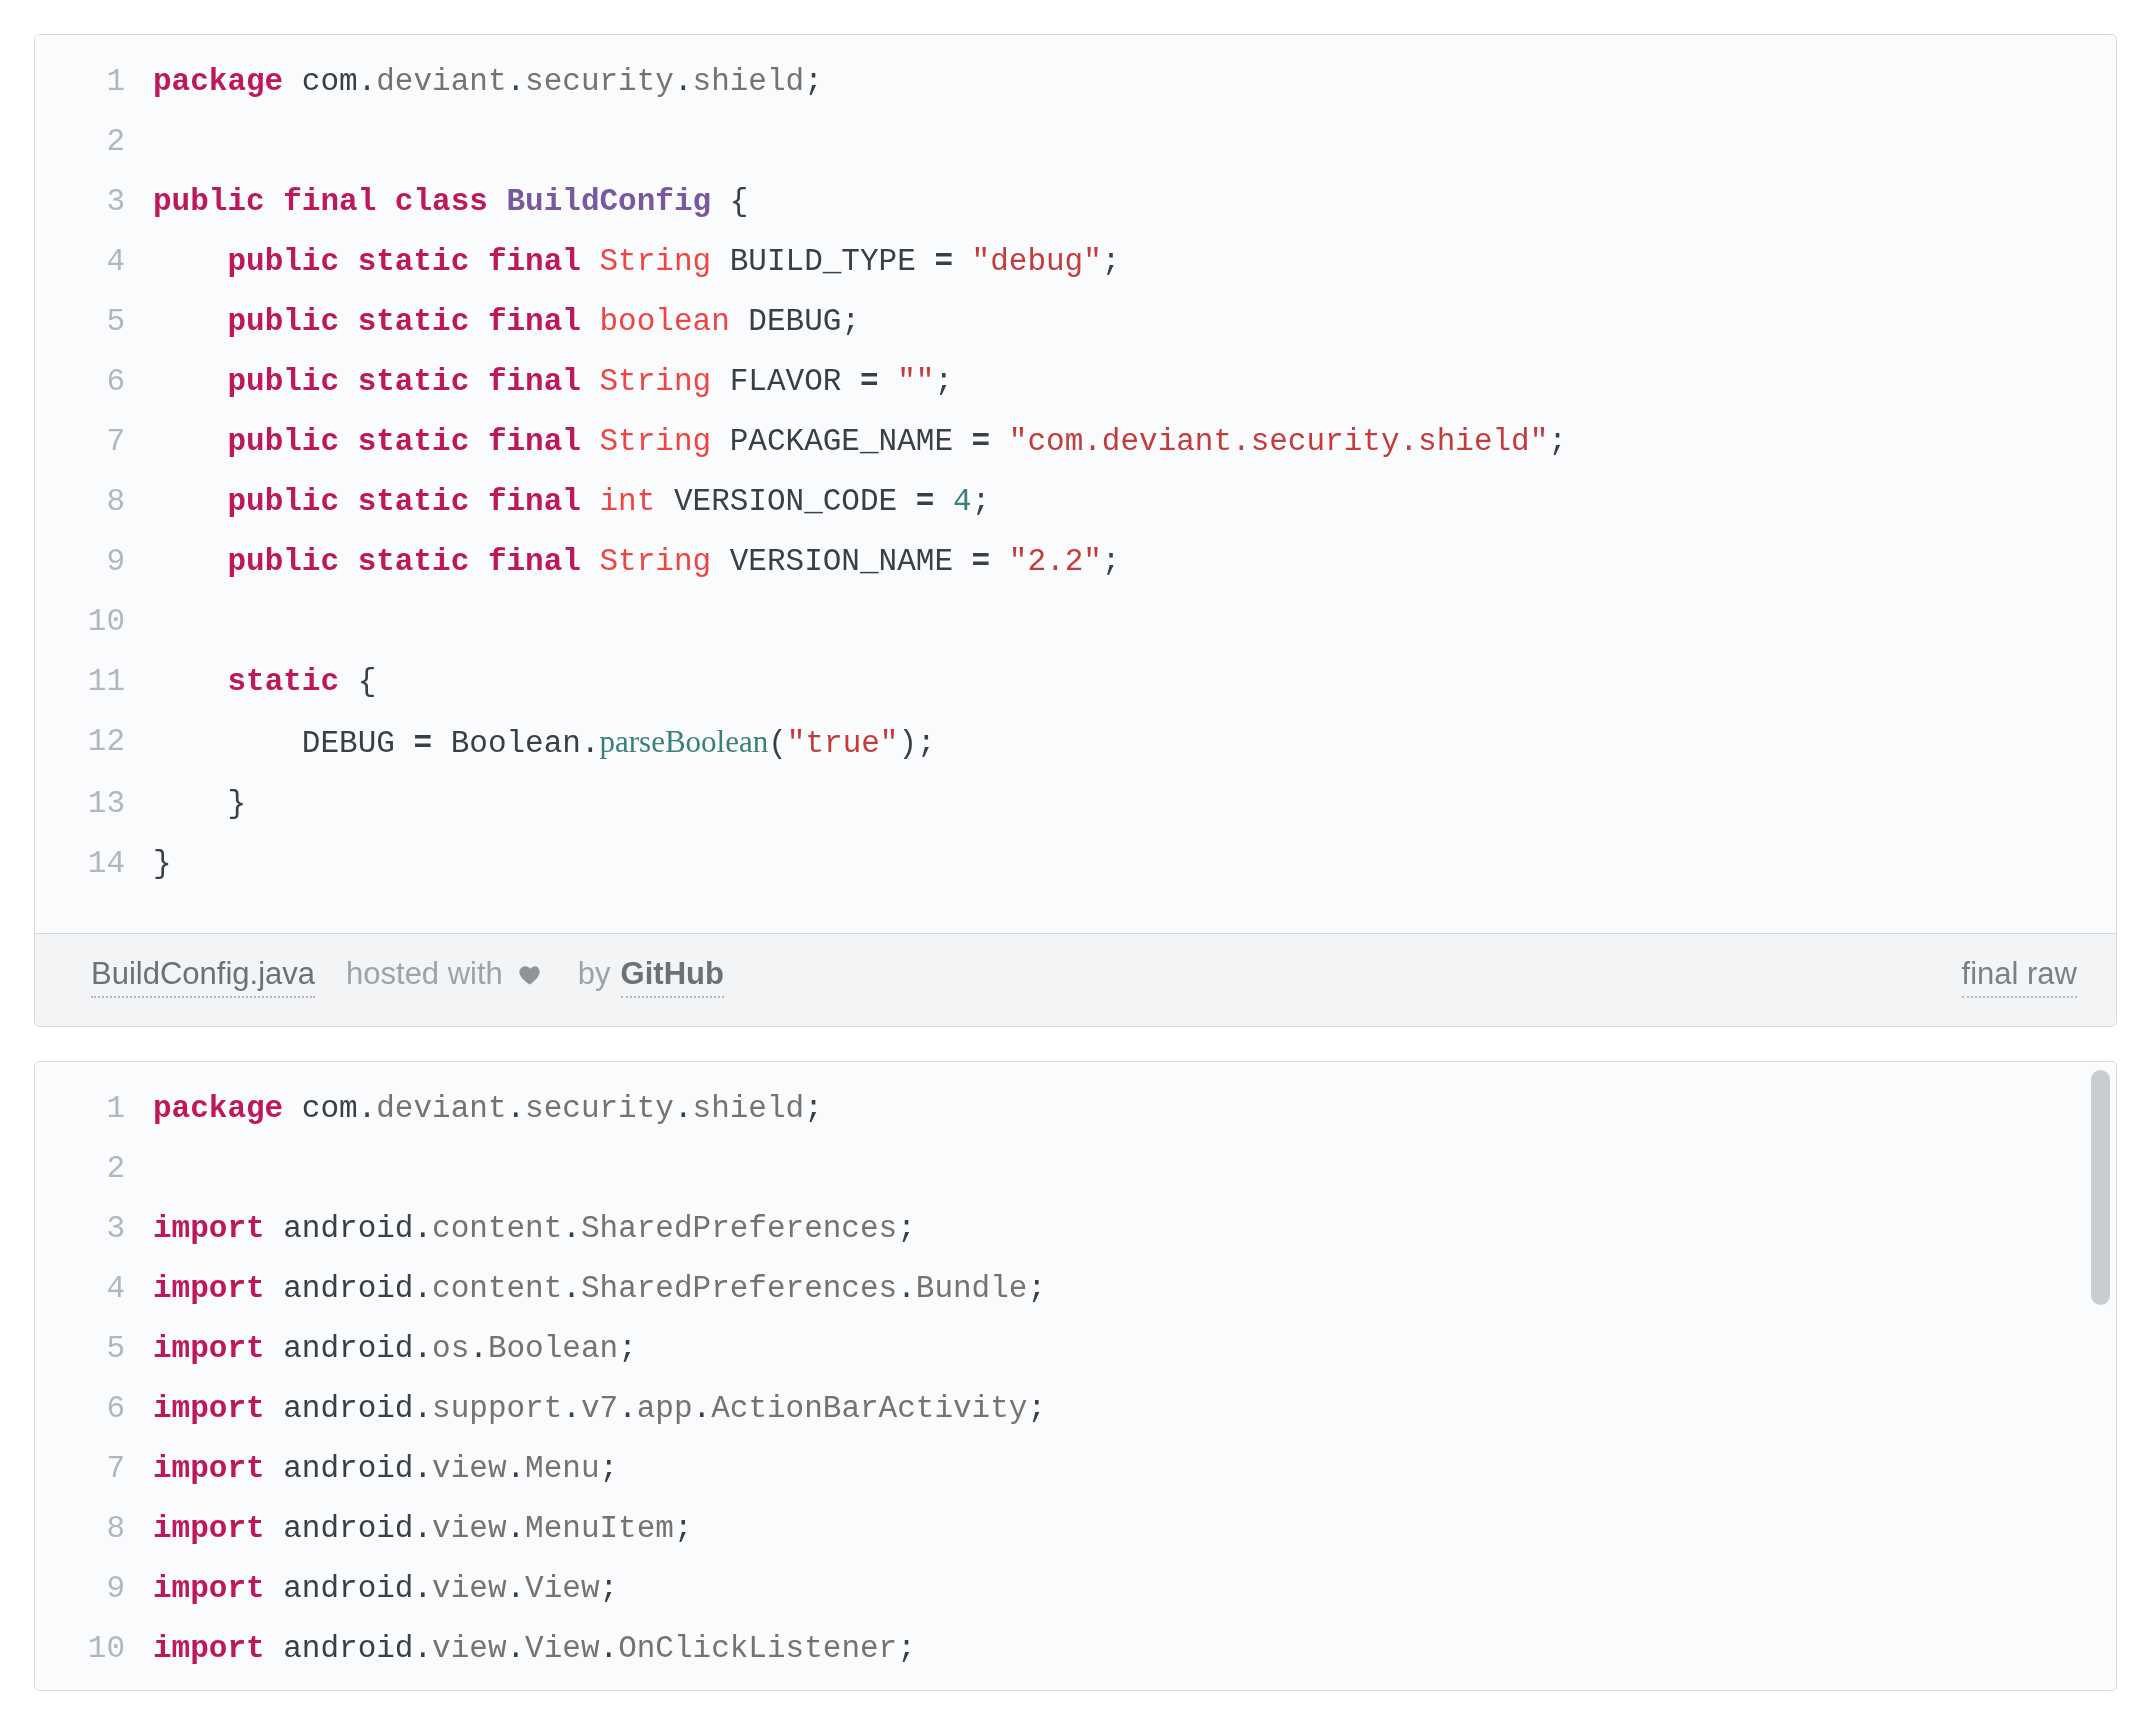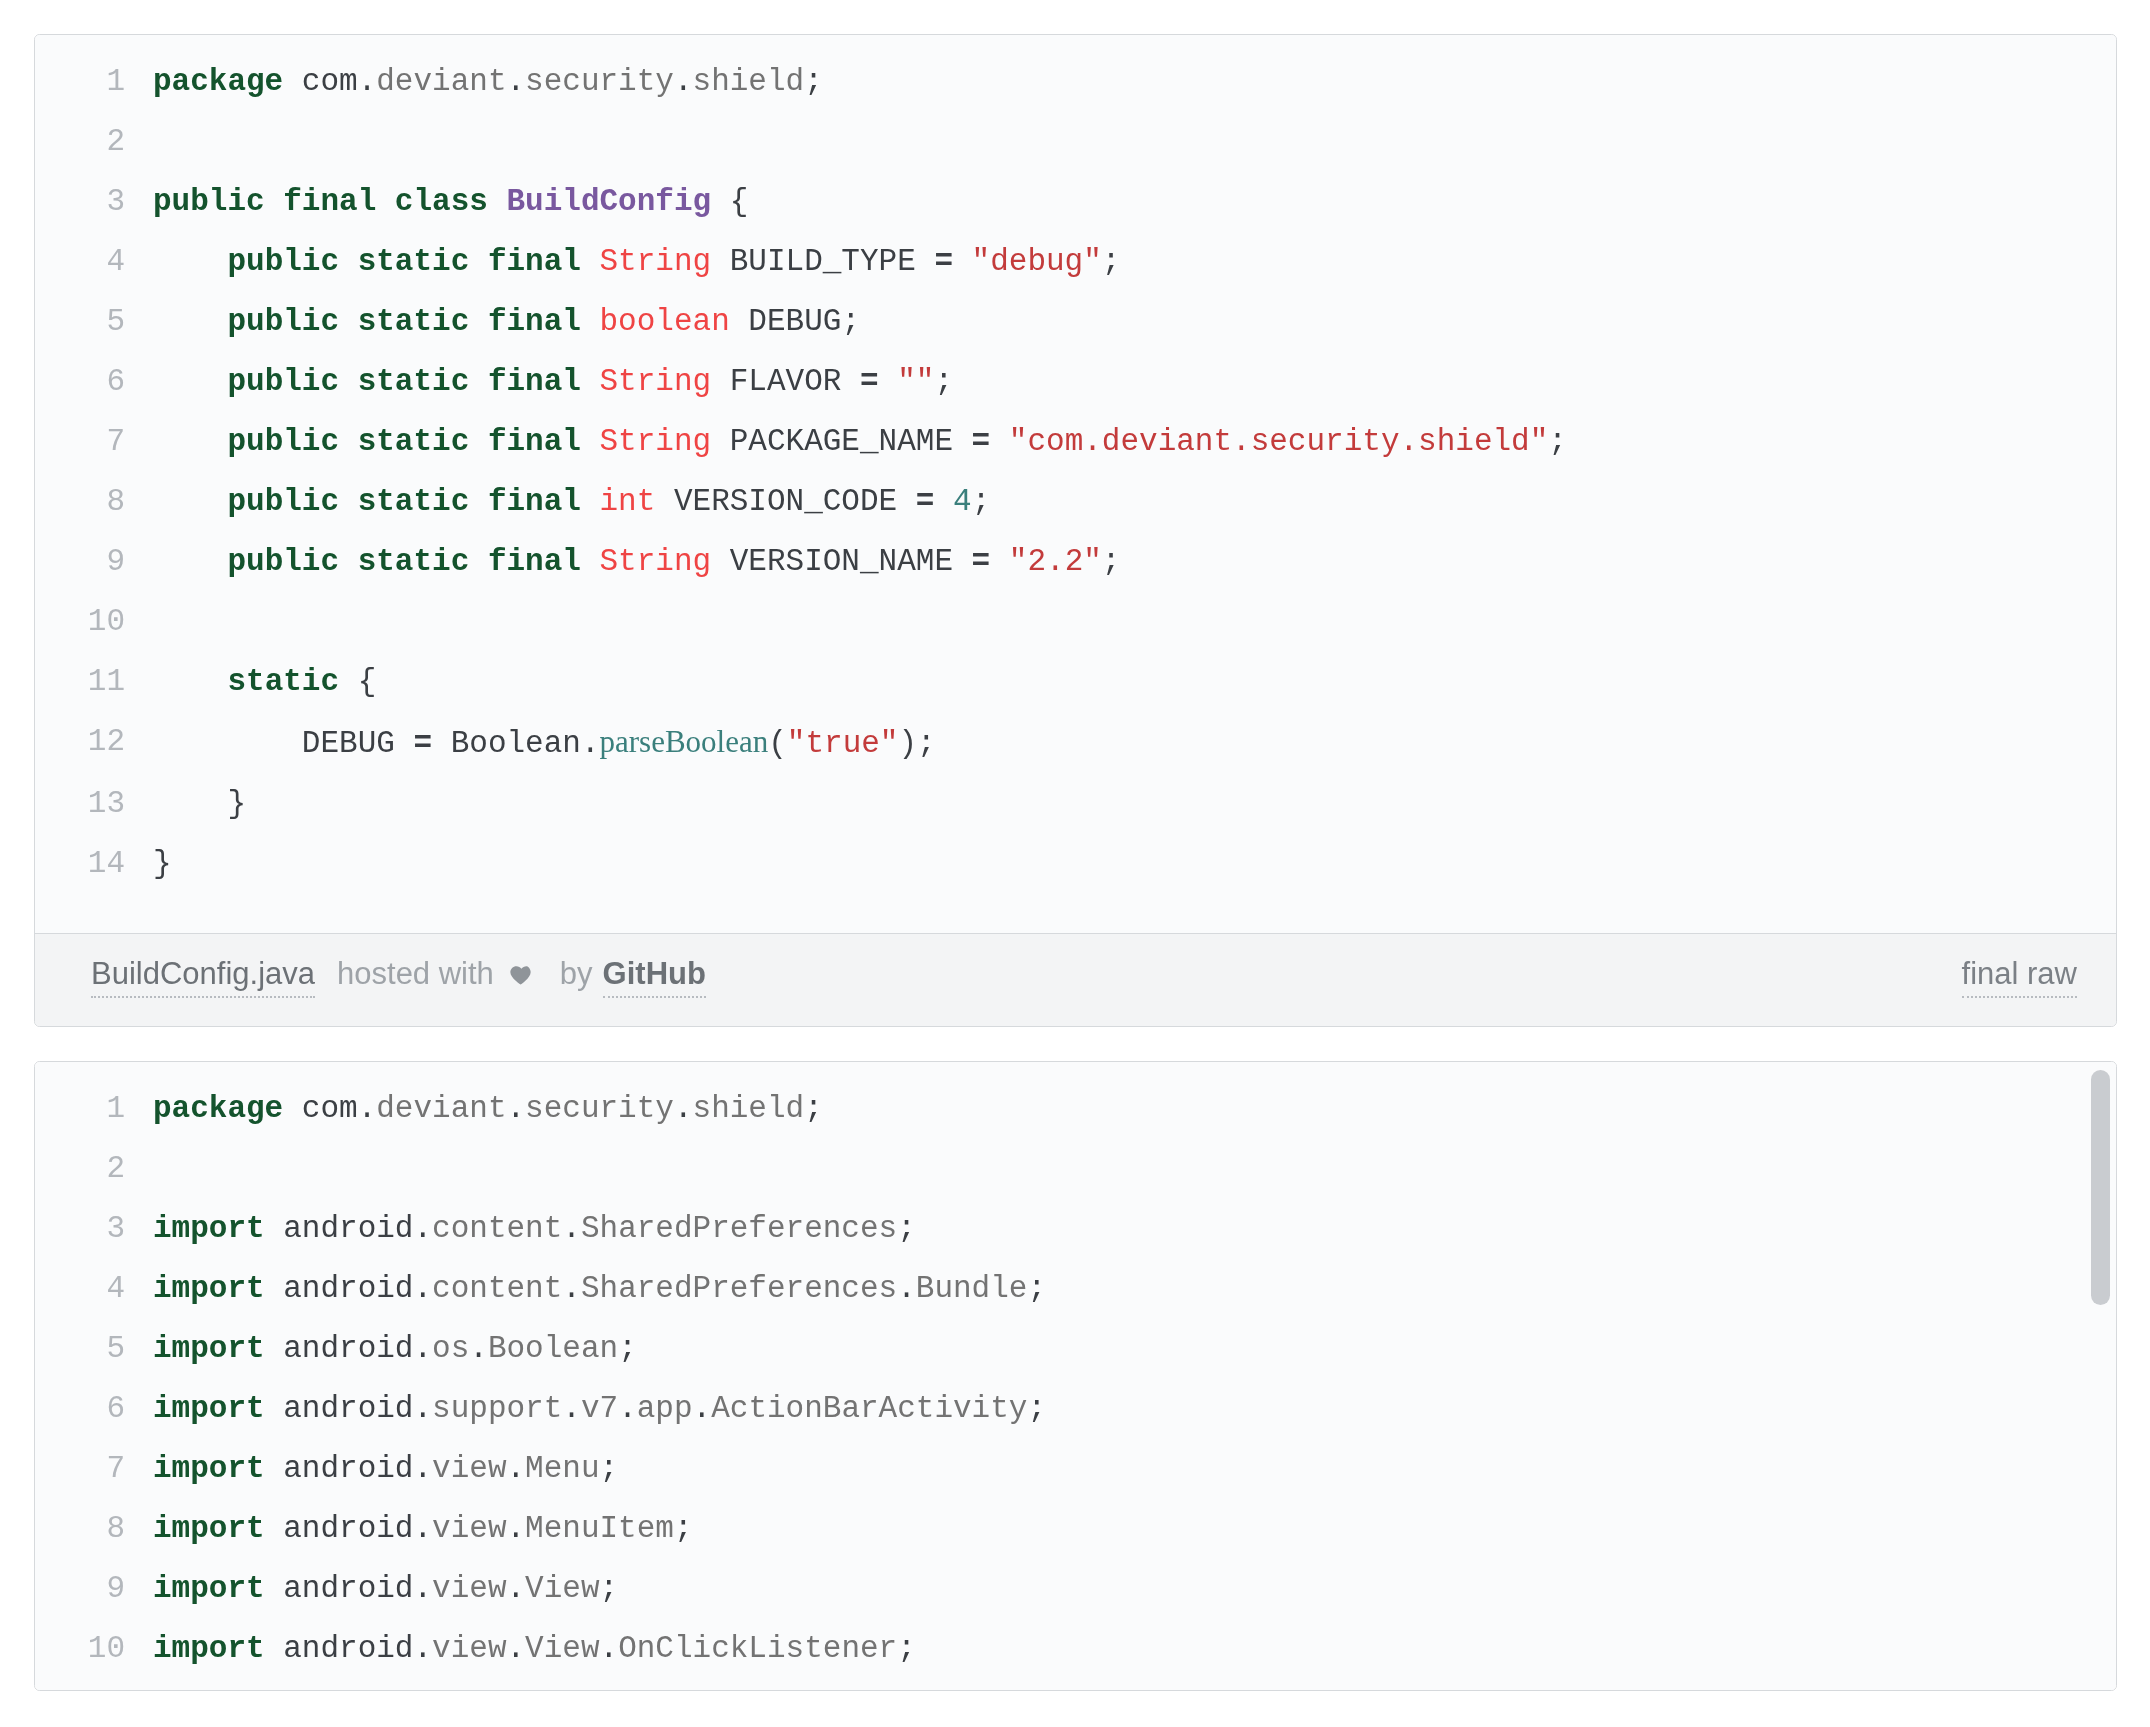--- a/index.html
+++ b/index.html
@@ -40,21 +40,21 @@
     flex-shrink: 0;
   }
   .codecell {
     flex: 1;
     font-size: 31px;
     line-height: 60px;
     white-space: pre;
     color: #3b3f44;
     padding-right: 22.4px;
   }
-  .tok-kw   { color: #14532d; font-weight: 700; }
+  .tok-kw   { color: #be185d; font-weight: 700; }
   .tok-pkg  { color: #737373; }
   .tok-type { color: #ef4444; }
   .tok-cls  { color: #79589f; font-weight: 700; }
   .tok-ident{ color: #3b3f44; }
   .tok-str  { color: #c33b3b; }
   .tok-num  { color: #3a7f7c; }
   .tok-punc { color: #3b3f44; }
   .tok-call { color: #3a7f7c; font-family: Liberation Serif, serif; }
   .tok-op   { color: #3b3f44; font-weight: 700; }
 
@@ -73,21 +73,21 @@
     display: flex;
     align-items: baseline;
     gap: 10px;
   }
   .file-link {
     color: #6c7176;
     border-bottom: 2.2px dotted #b7bbc0;
     padding-bottom: 3.4px;
     cursor: pointer;
   }
-  .hosted-text { color: #9ea3a8; margin-left: 12px; }
+  .hosted-text { color: #9ea3a8; margin-left: 21px; }
   .heart {
     display: inline-block;
     width: 25px; height: 25px;
     position: relative;
     top: 3.4px;
     margin: 0 4.5px;
   }
   .heart svg { width: 25px; height: 25px; display: block; }
   .github-link {
     color: #6c7176;

